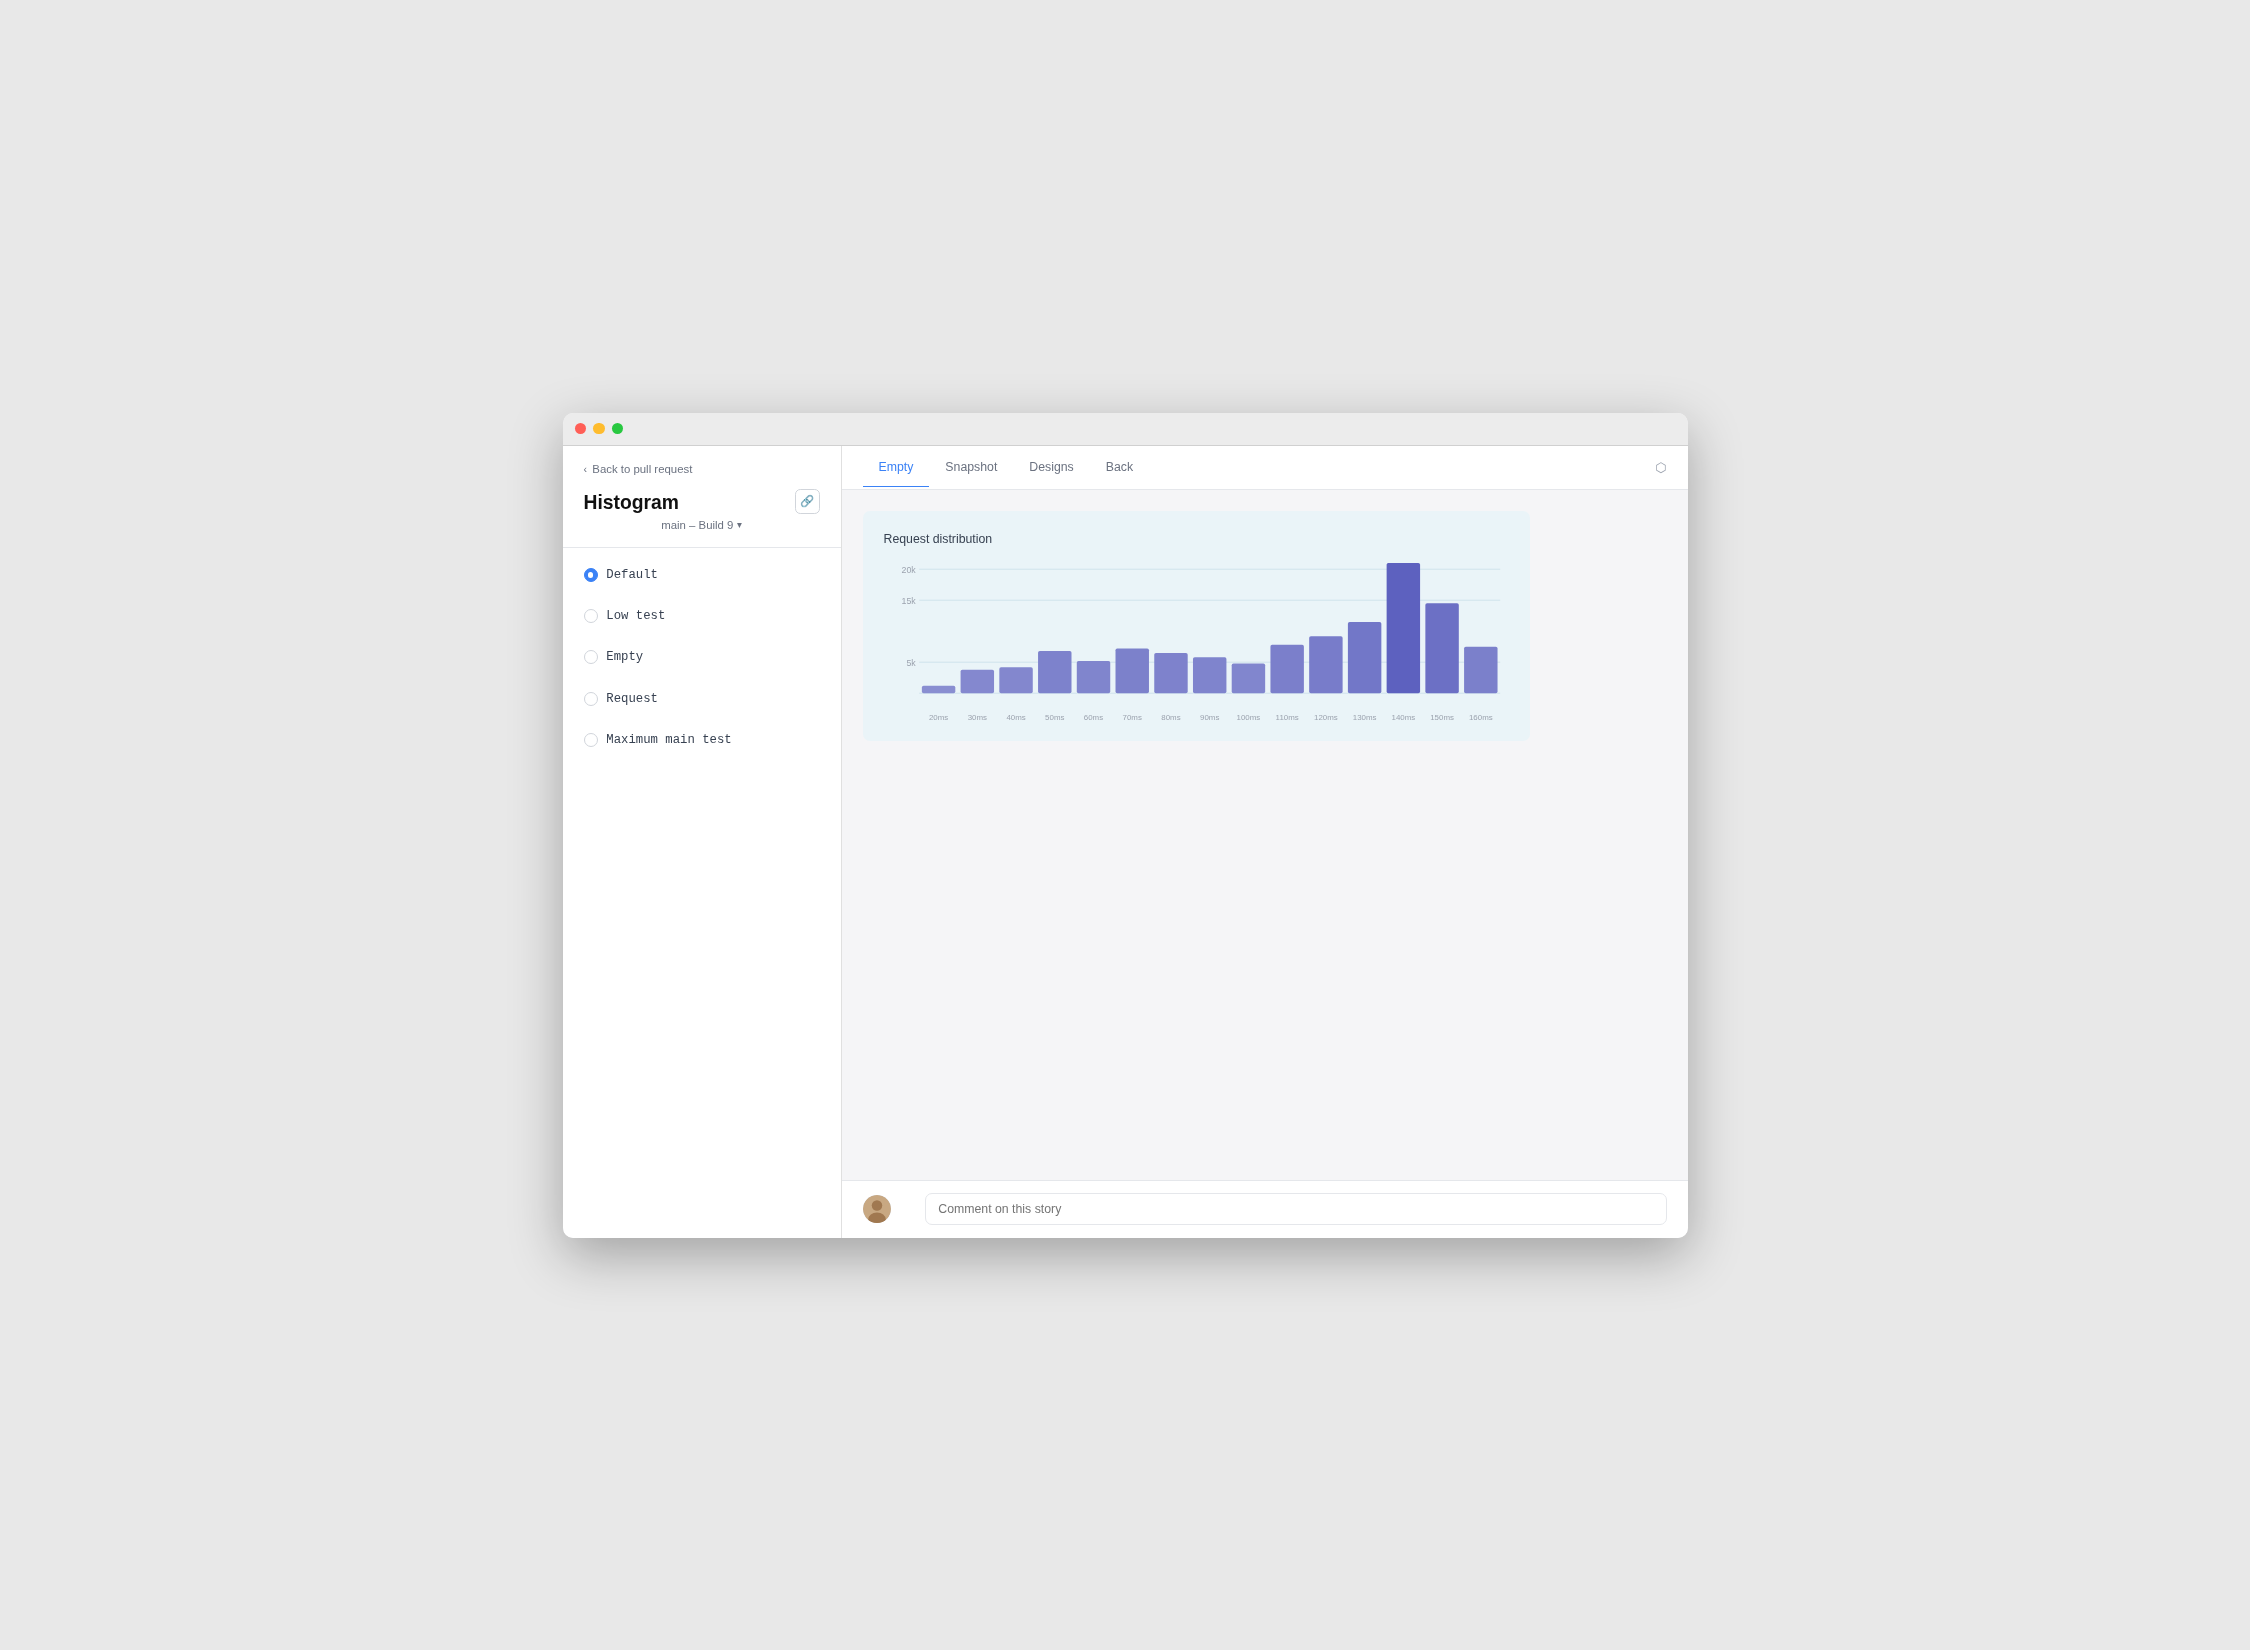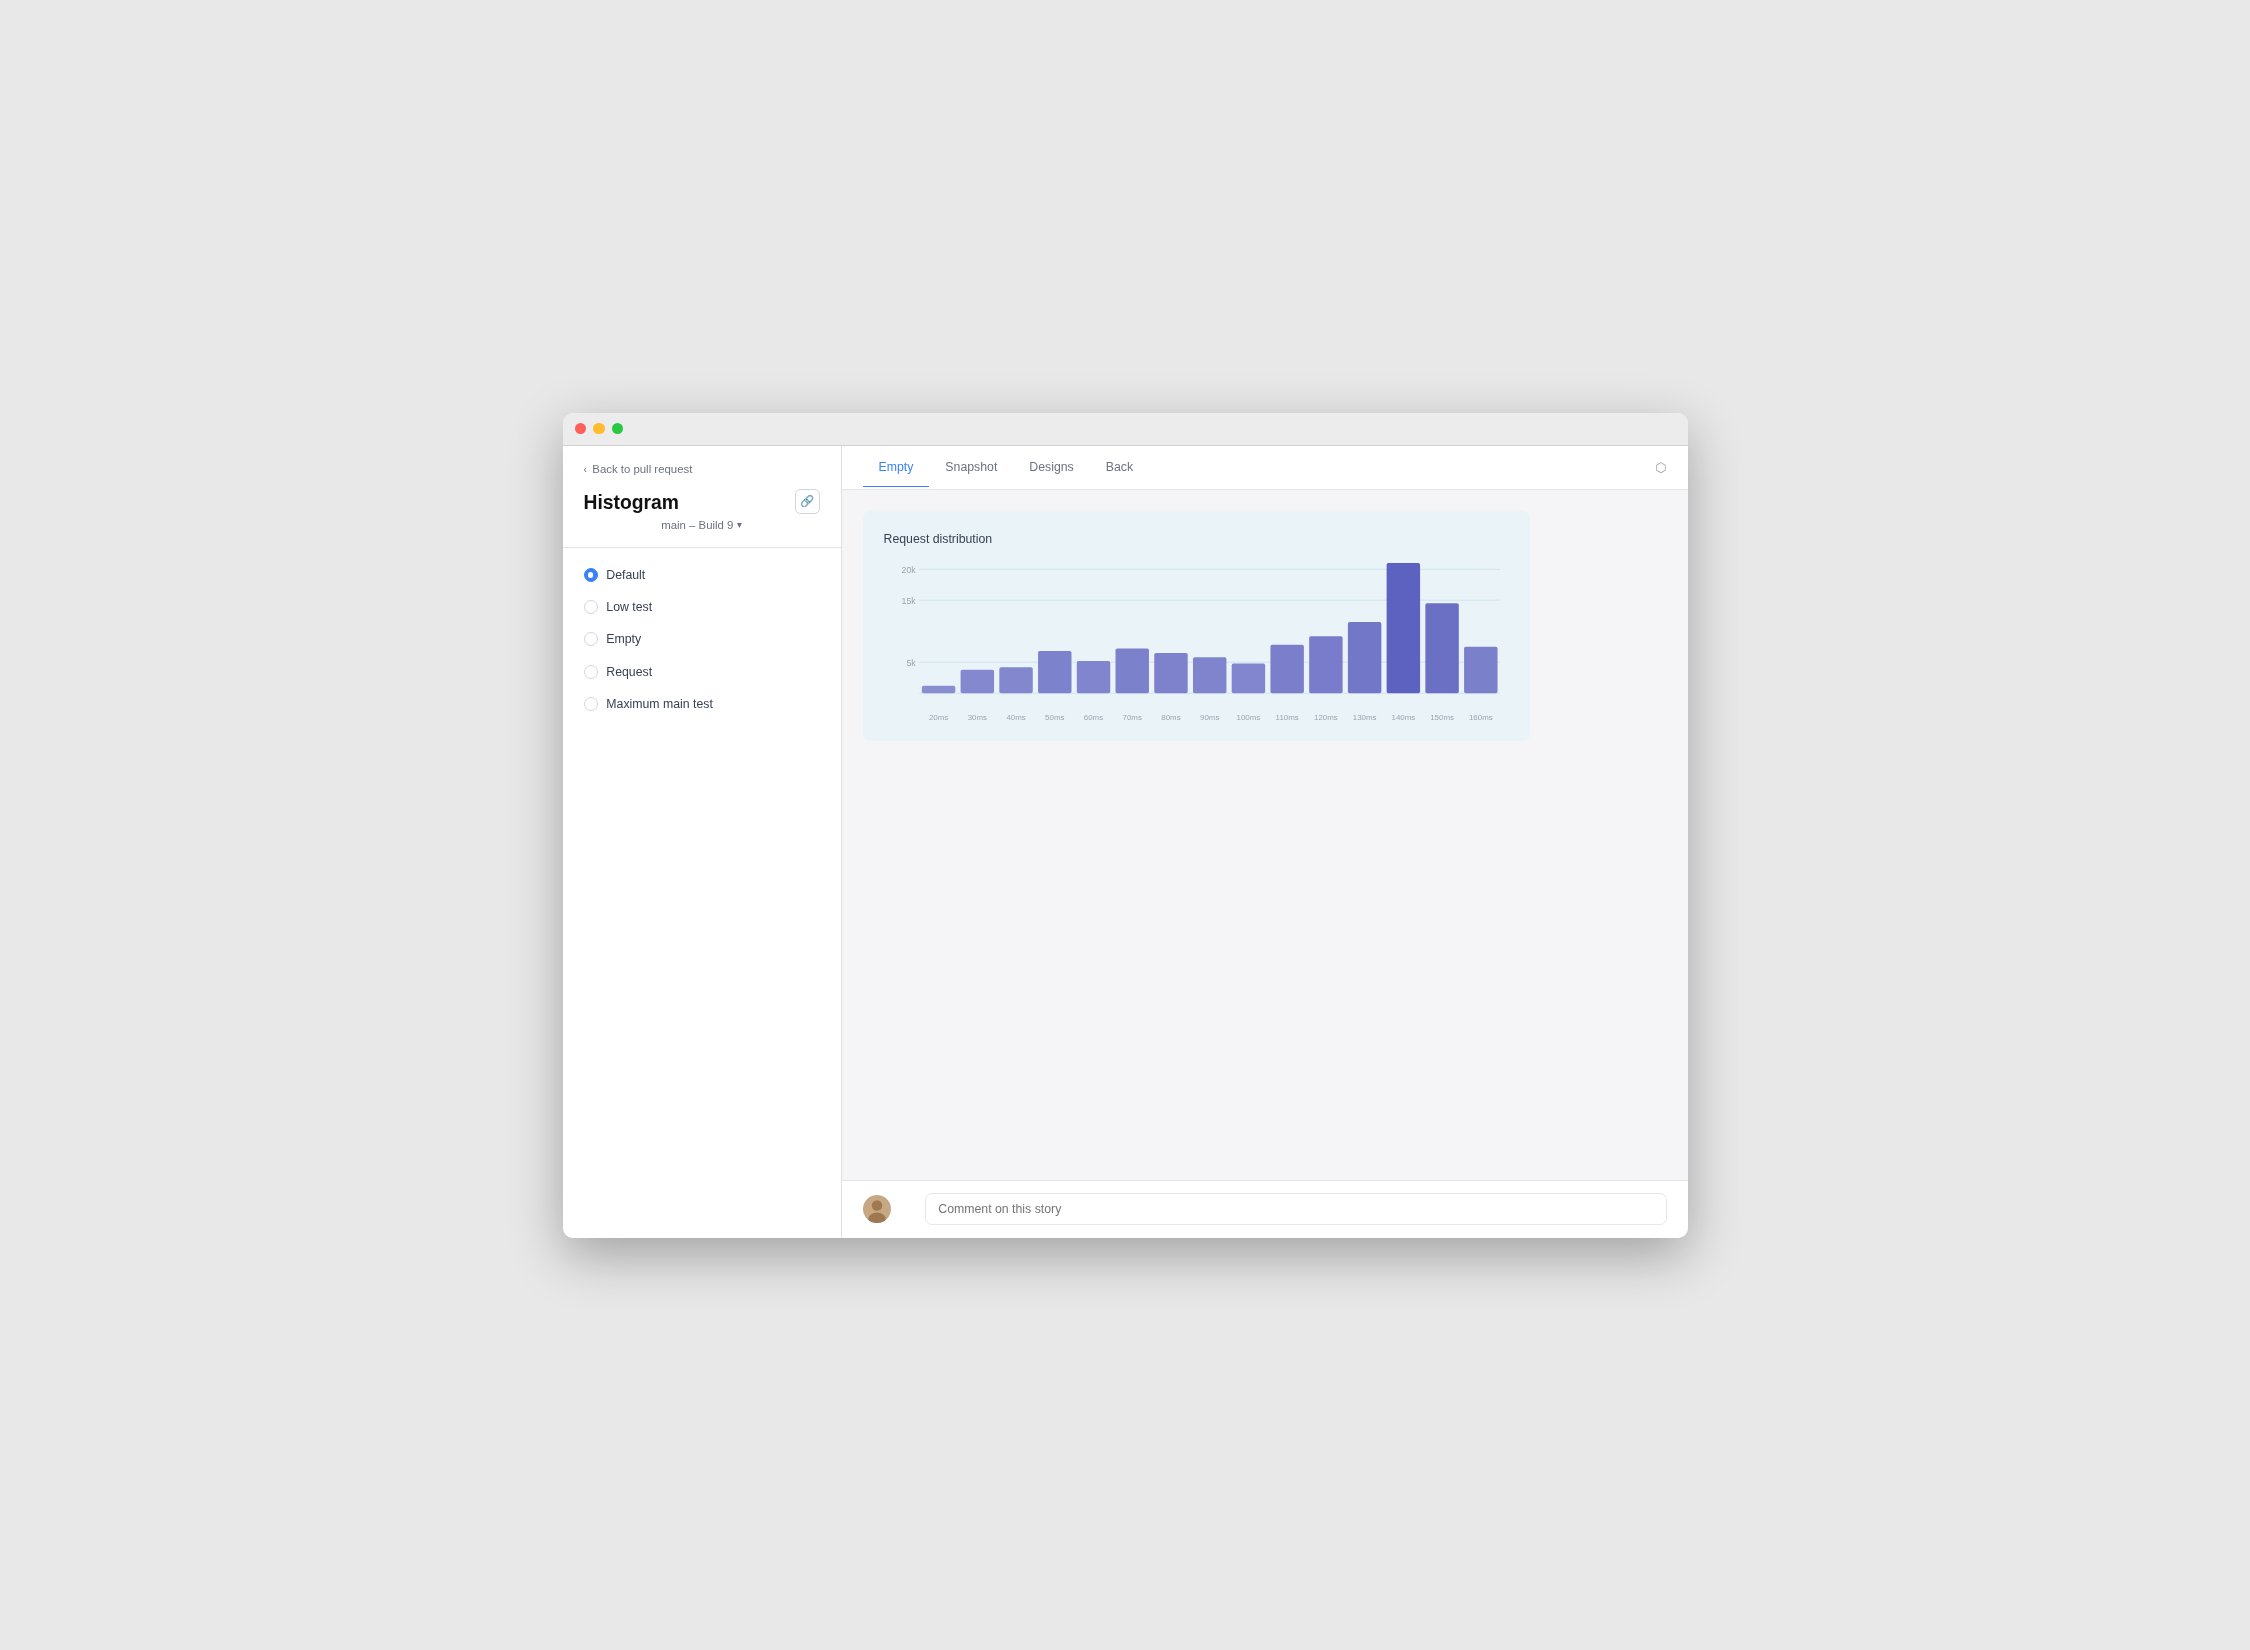--- a/index.html
+++ b/index.html
@@ -124,22 +124,23 @@
 
     .sidebar-divider {
       border: none;
       border-top: 0.9px solid #e5e7eb;
       margin: 0 0 14px;
     }
 
     .radio-group {
       display: flex;
       flex-direction: column;
-      gap: 6px;
+      gap: 15px;
       padding: 0 14px;
+      font-family: Liberation Mono, monospace;
     }
 
     .radio-item {
       display: flex;
       align-items: center;
       gap: 8.8px;
       padding: 6.1px 7px;
       border-radius: 5.3px;
       cursor: pointer;
       font-size: 12.3px;

